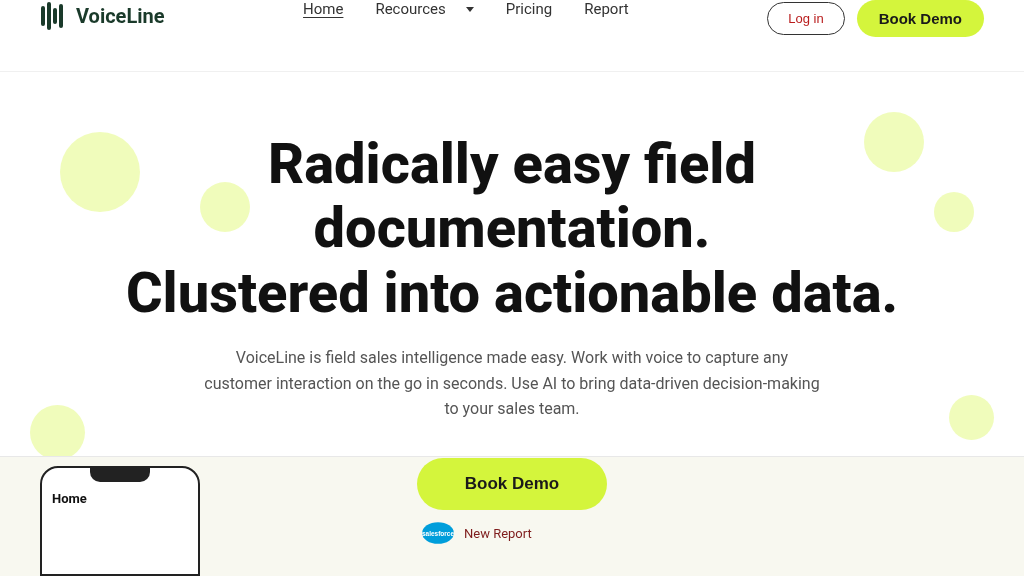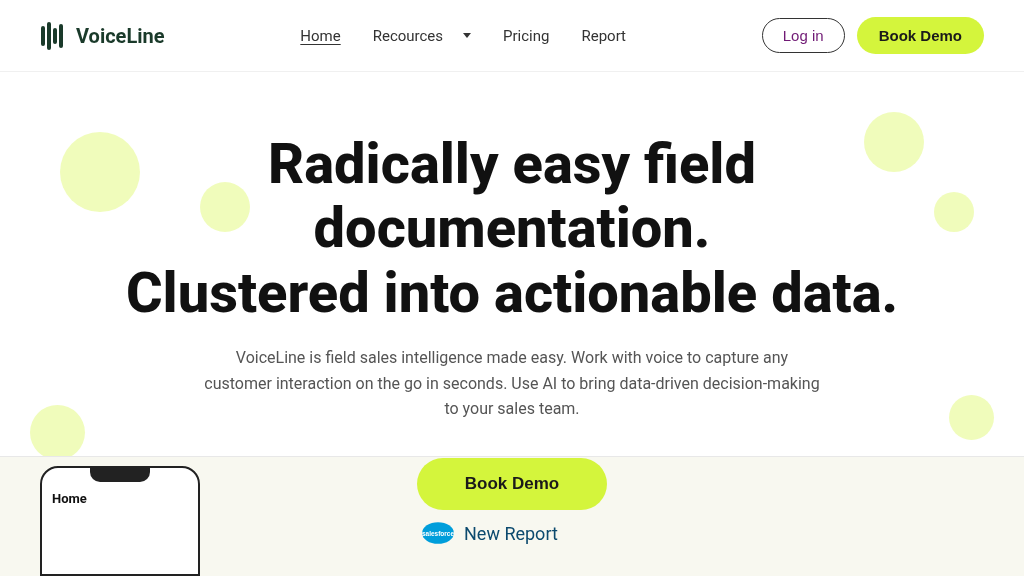--- a/index.html
+++ b/index.html
@@ -13,21 +13,21 @@
       background: #ffffff;
       width: 1024px;
       height: 576px;
       overflow: hidden;
       position: relative;
     }
 
     
     .navbar {
       display: flex;
-      align-items: center;
+      align-items: flex-start;
       justify-content: space-between;
       padding: 0 40px;
       height: 72px;
       background: #ffffff;
       border-bottom: 1px solid #f0f0f0;
       position: relative;
       z-index: 10;
     }
 
     .logo {
@@ -86,23 +86,23 @@
       display: flex;
       align-items: center;
       gap: 12px;
     }
 
     .btn-login {
       padding: 8px 20px;
       border: 1.5px solid #333;
       border-radius: 50px;
       background: transparent;
-      font-size: 15px;
+      font-size: 13px;
       cursor: pointer;
-      color: #701a75;
+      color: #b91c1c;
     }
 
     .btn-book-demo-nav {
       padding: 10px 22px;
       border: none;
       border-radius: 50px;
       background: #d4f53c;
       font-size: 15px;
       font-weight: 700;
       cursor: pointer;
@@ -259,22 +259,22 @@
       align-items: center;
       gap: 8px;
     }
 
     .salesforce-logo {
       width: 36px;
       height: 26px;
     }
 
     .salesforce-text {
-      font-size: 18px;
-      color: #0c4a6e;
+      font-size: 13px;
+      color: #7f1d1d;
     }
   </style>
 </head>
 <body>
 
 <nav class="navbar">
   <a class="logo" href="#">
     <span class="logo-icon">
       <svg width="28" height="32" viewBox="0 0 28 32" fill="none" xmlns="http://www.w3.org/2000/svg">
         <rect x="1" y="6" width="4" height="20" rx="2" fill="#1a3a2a"></rect>

